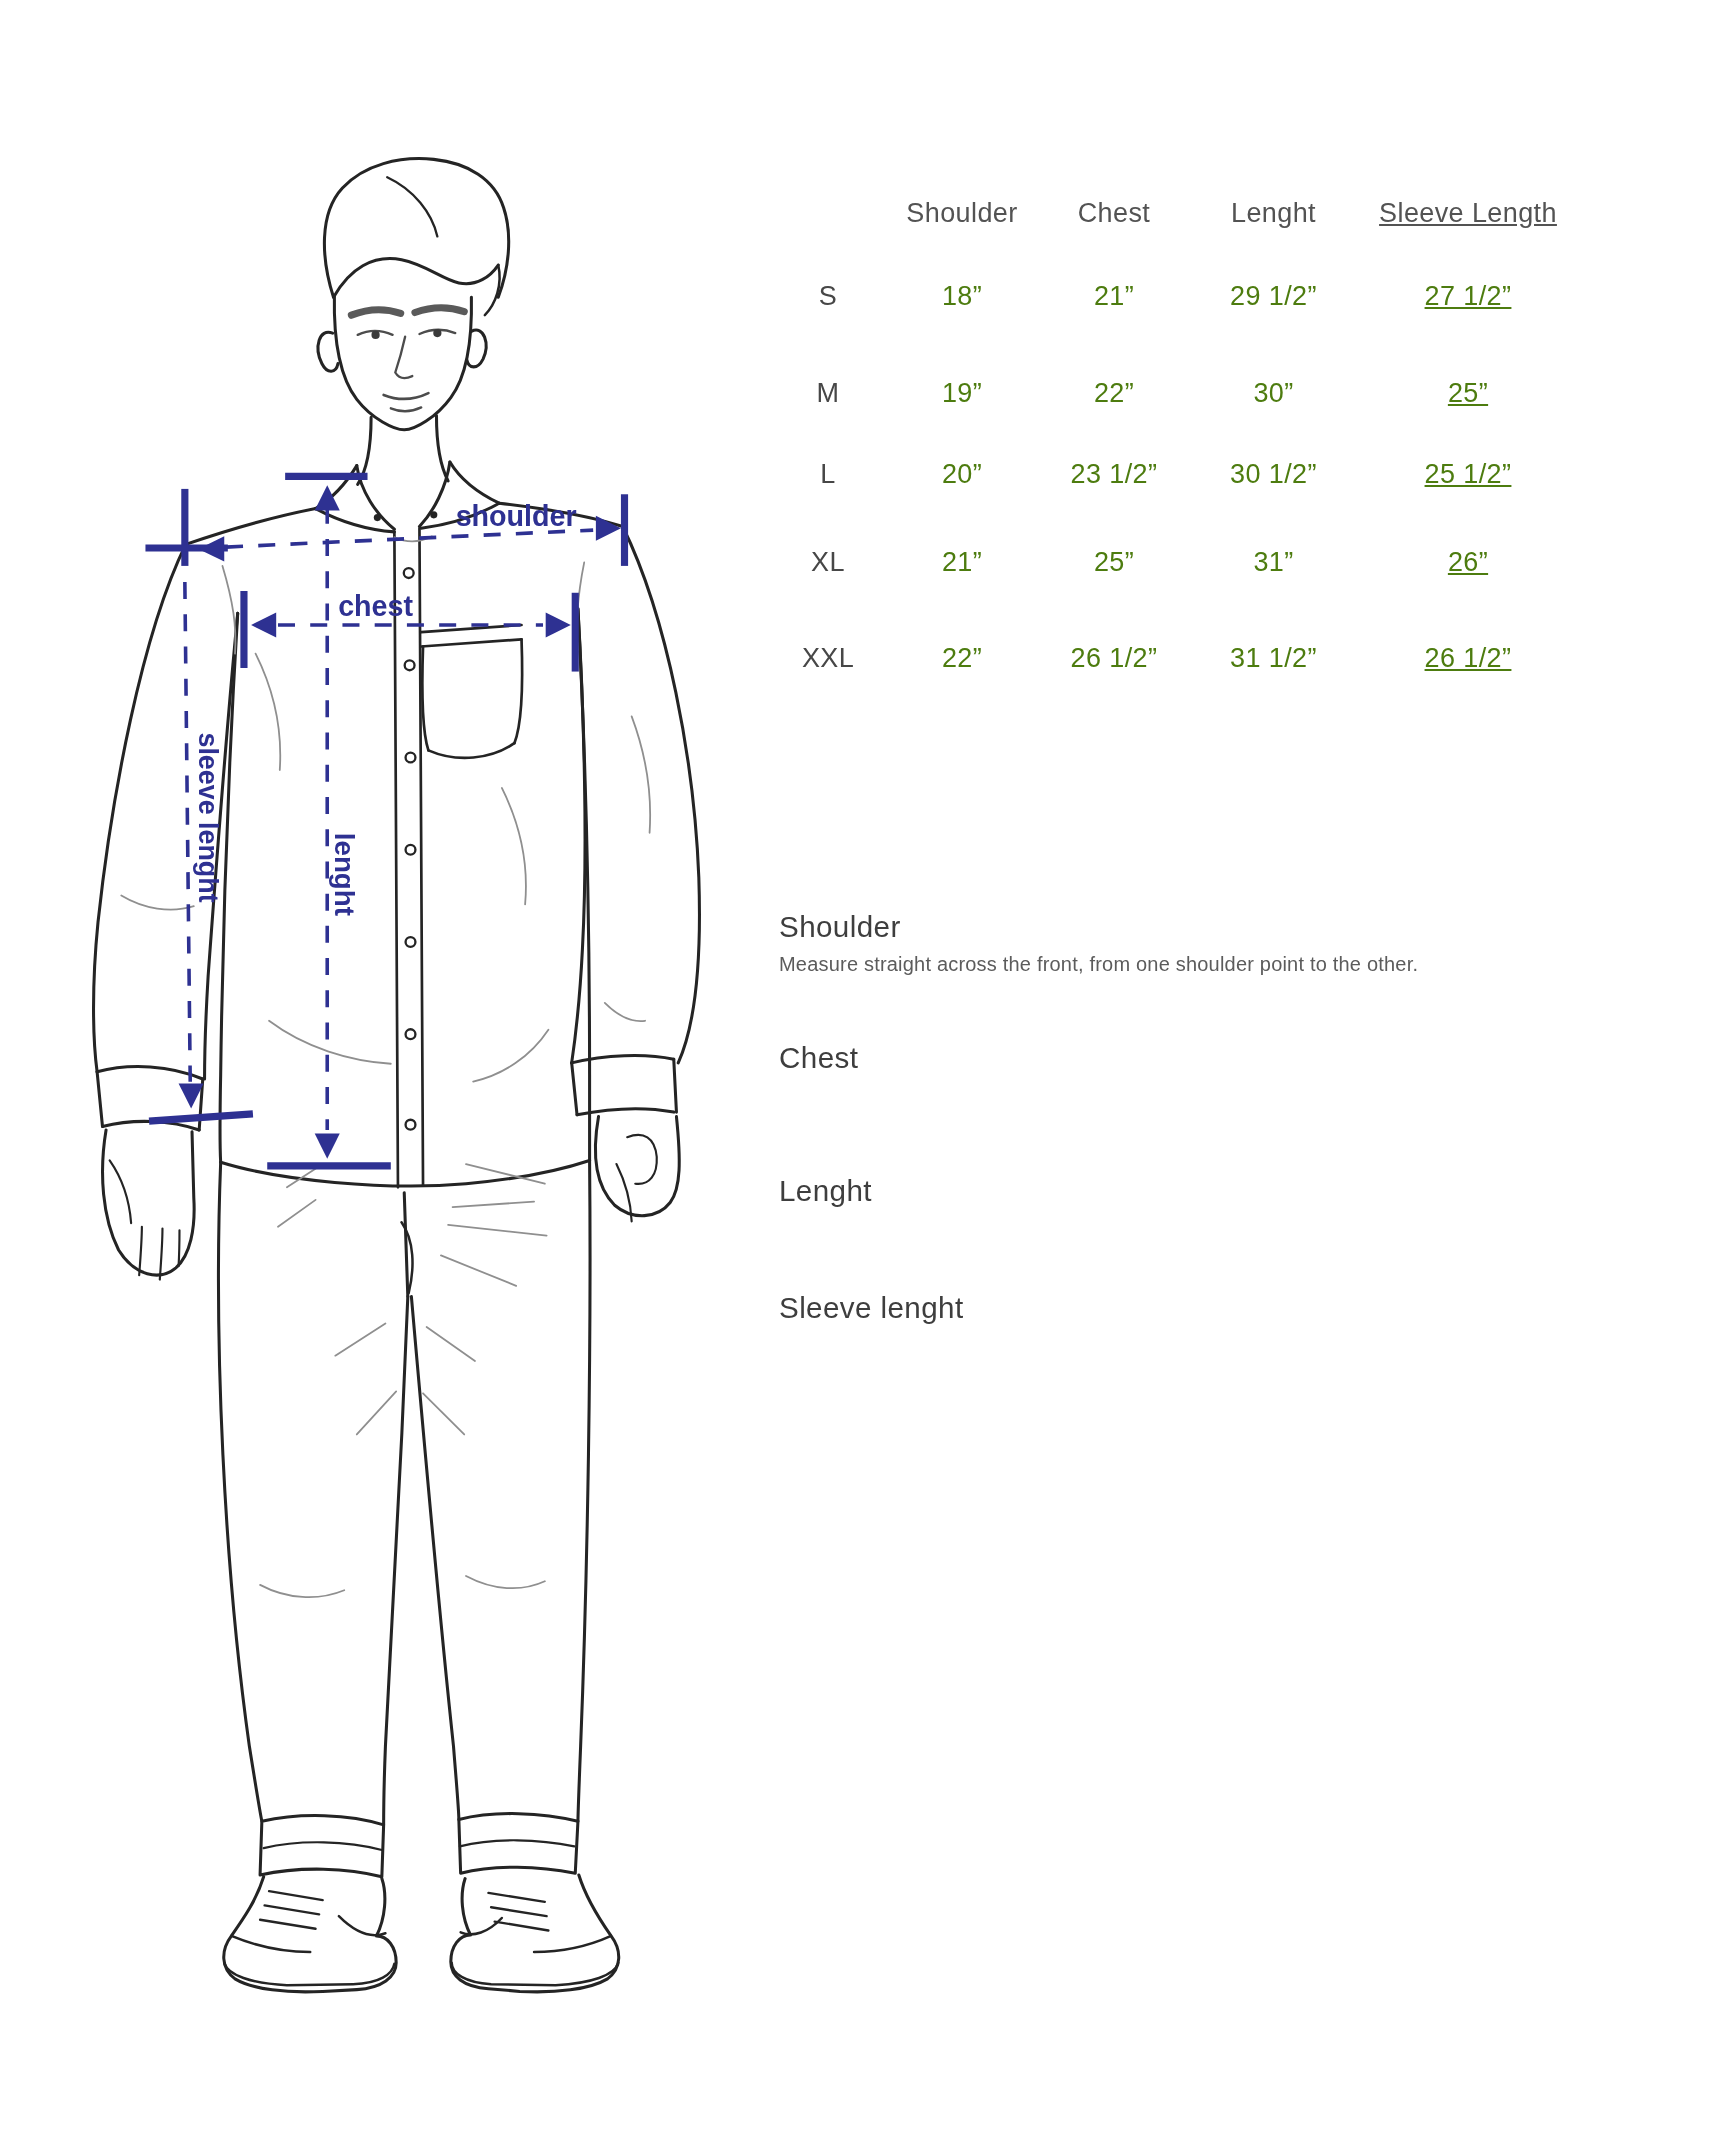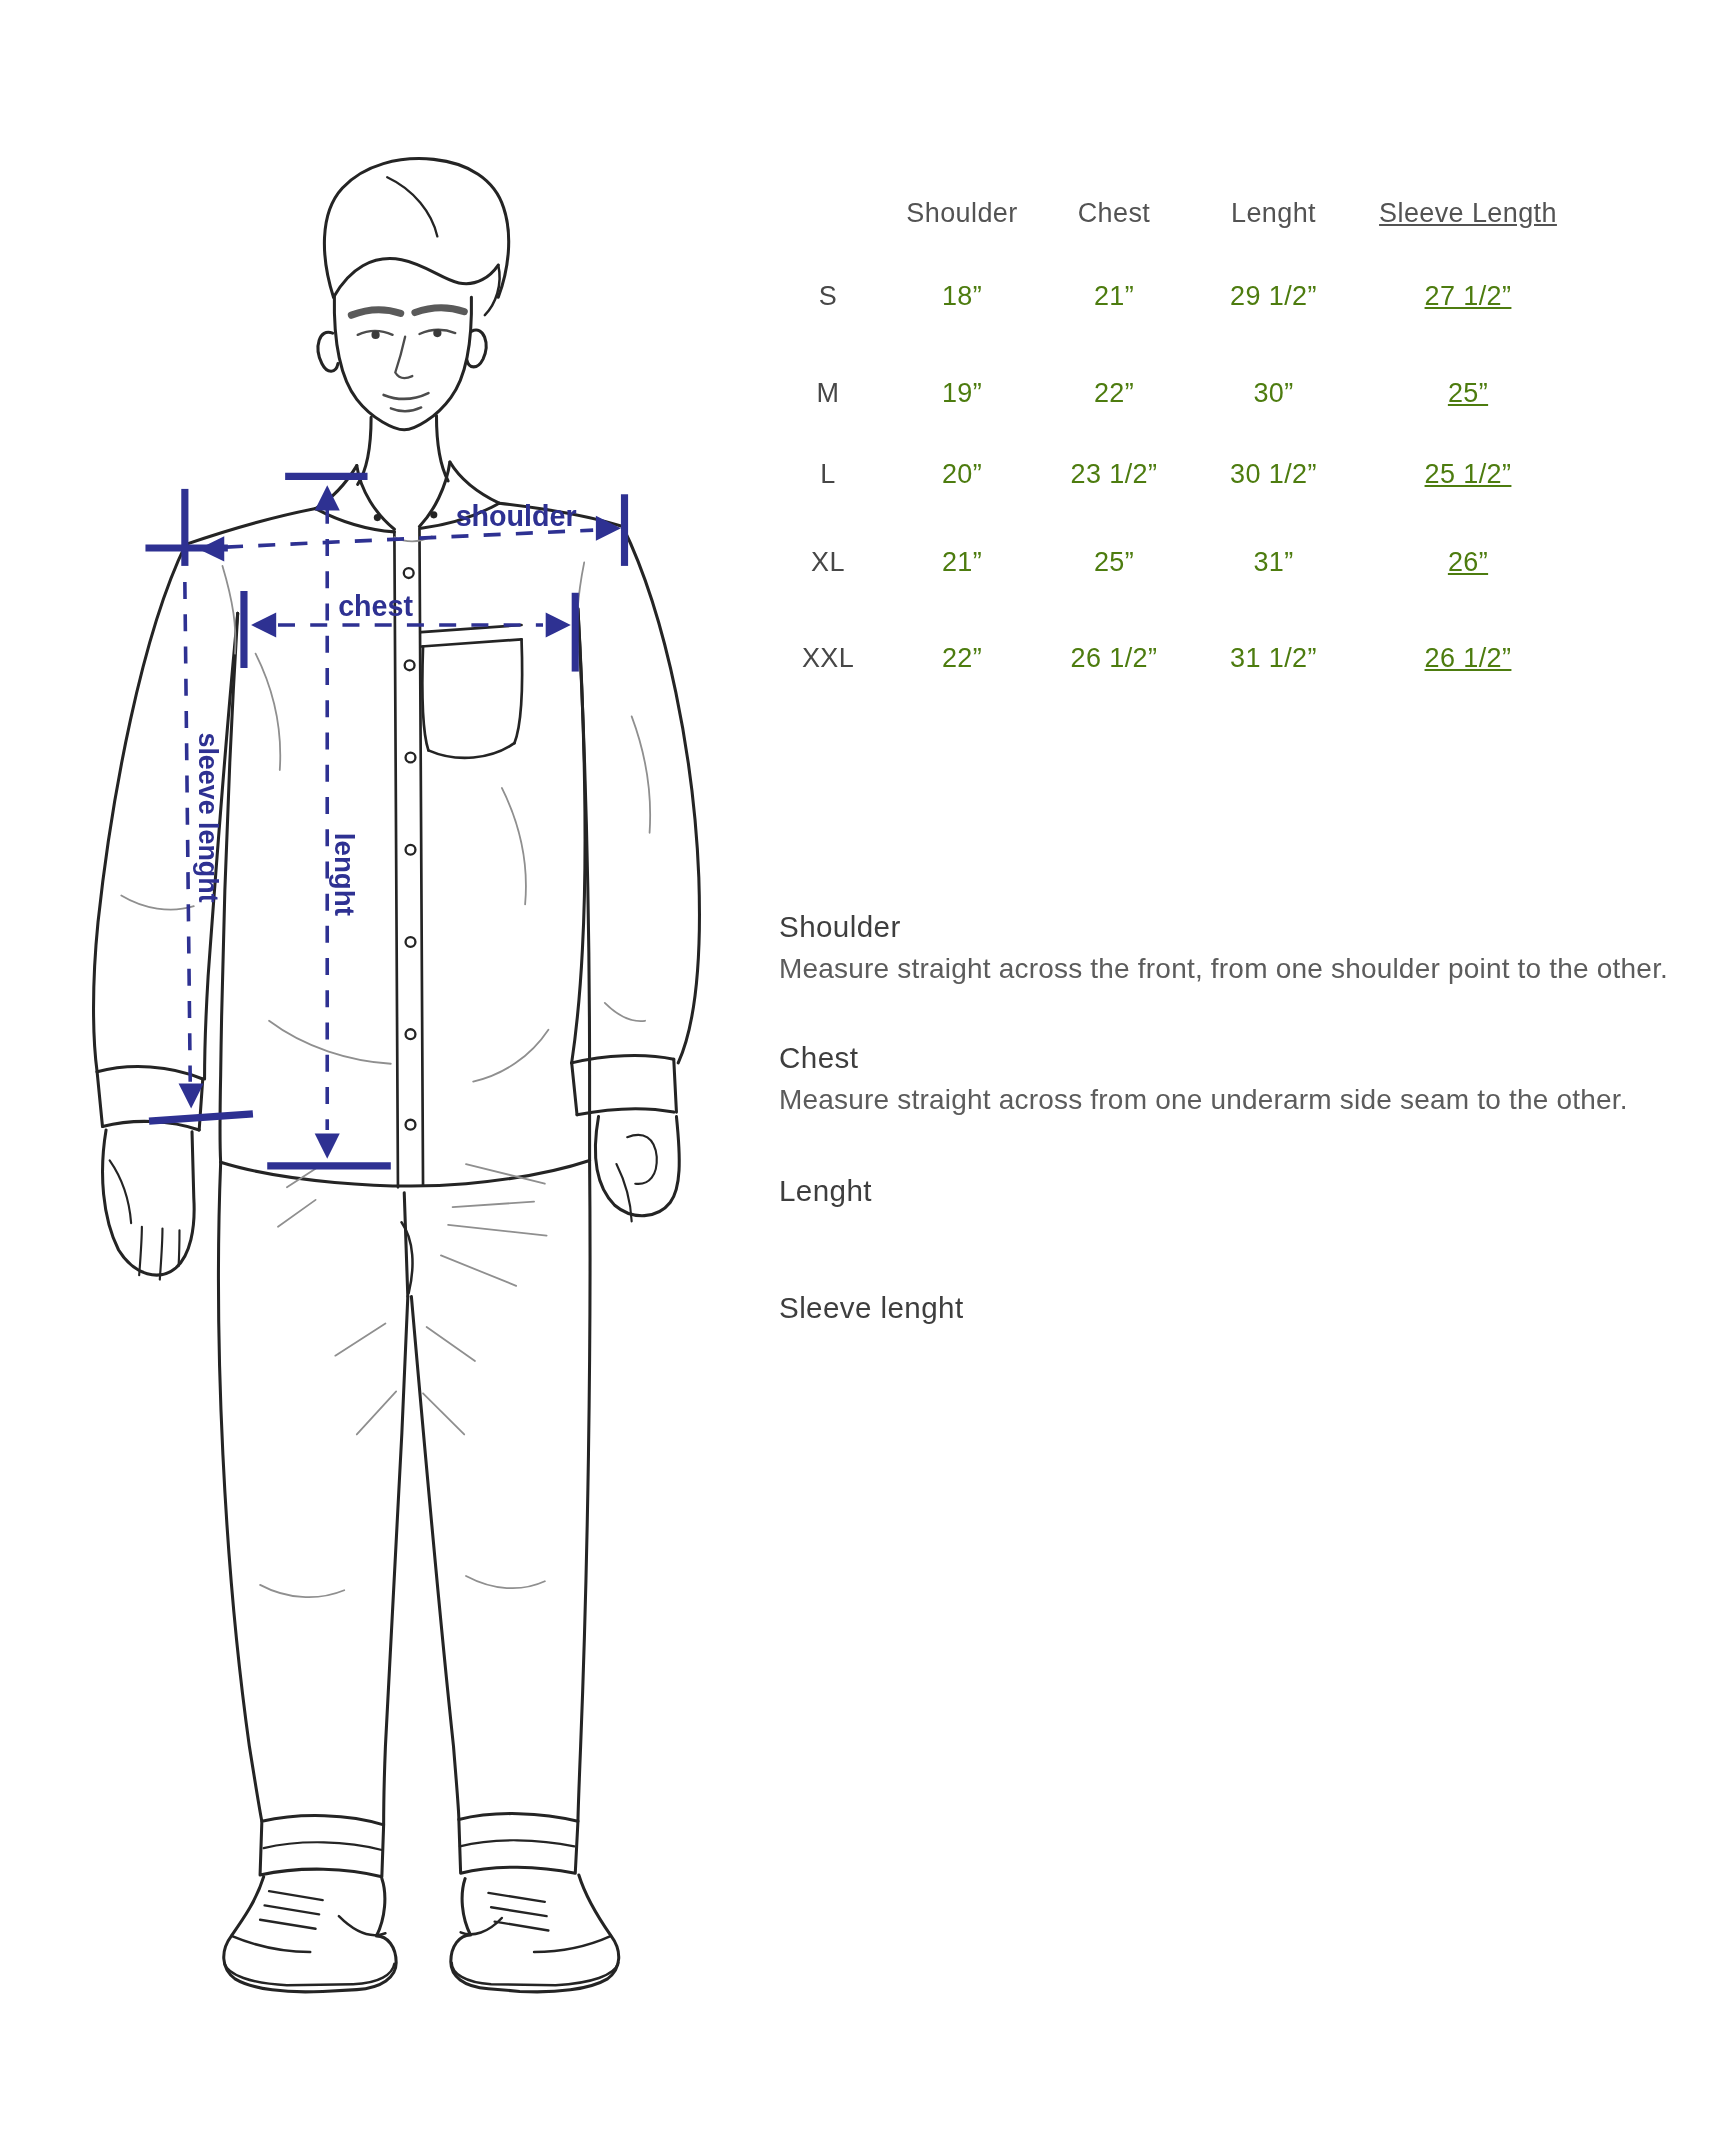--- a/index.html
+++ b/index.html
@@ -22,21 +22,21 @@
   .c2{width:152px;}
   .c3{width:167px;}
   .c4{width:222px;text-decoration:underline;}
 
   
   .def{position:absolute;left:779px;width:913px;}
   .def h3{
     margin:0;font-size:29.6px;font-weight:500;color:#3e3e3e;letter-spacing:0.4px;
   }
   .def p{
-    margin:9px 0 0 0;font-size:28px;font-weight:400;color:#5c5c5c;
+    margin:9px 0 0 0;font-size:20px;font-weight:400;color:#5c5c5c;
     letter-spacing:0.2px;white-space:nowrap;
   }
 
   
   .ann-label{font-family:"Liberation Sans","DejaVu Sans",sans-serif;font-weight:600;}
 </style>
 </head>
 <body>
 
 <div id="canvas">
@@ -267,21 +267,20 @@
     </div>
   </div>
 
   <div>
     <div class="def" style="top:910px">
       <h3>Shoulder</h3>
       <p>Measure straight across the front, from one shoulder point to the other.</p>
     </div>
     <div class="def" style="top:1041px">
       <h3>Chest</h3>
-      <p>Measure straight across from one underarm side seam to the other.</p>
     </div>
     <div class="def" style="top:1174px">
       <h3>Lenght</h3>
     </div>
     <div class="def" style="top:1291px">
       <h3>Sleeve lenght</h3>
     </div>
   </div>
 
 </div>

